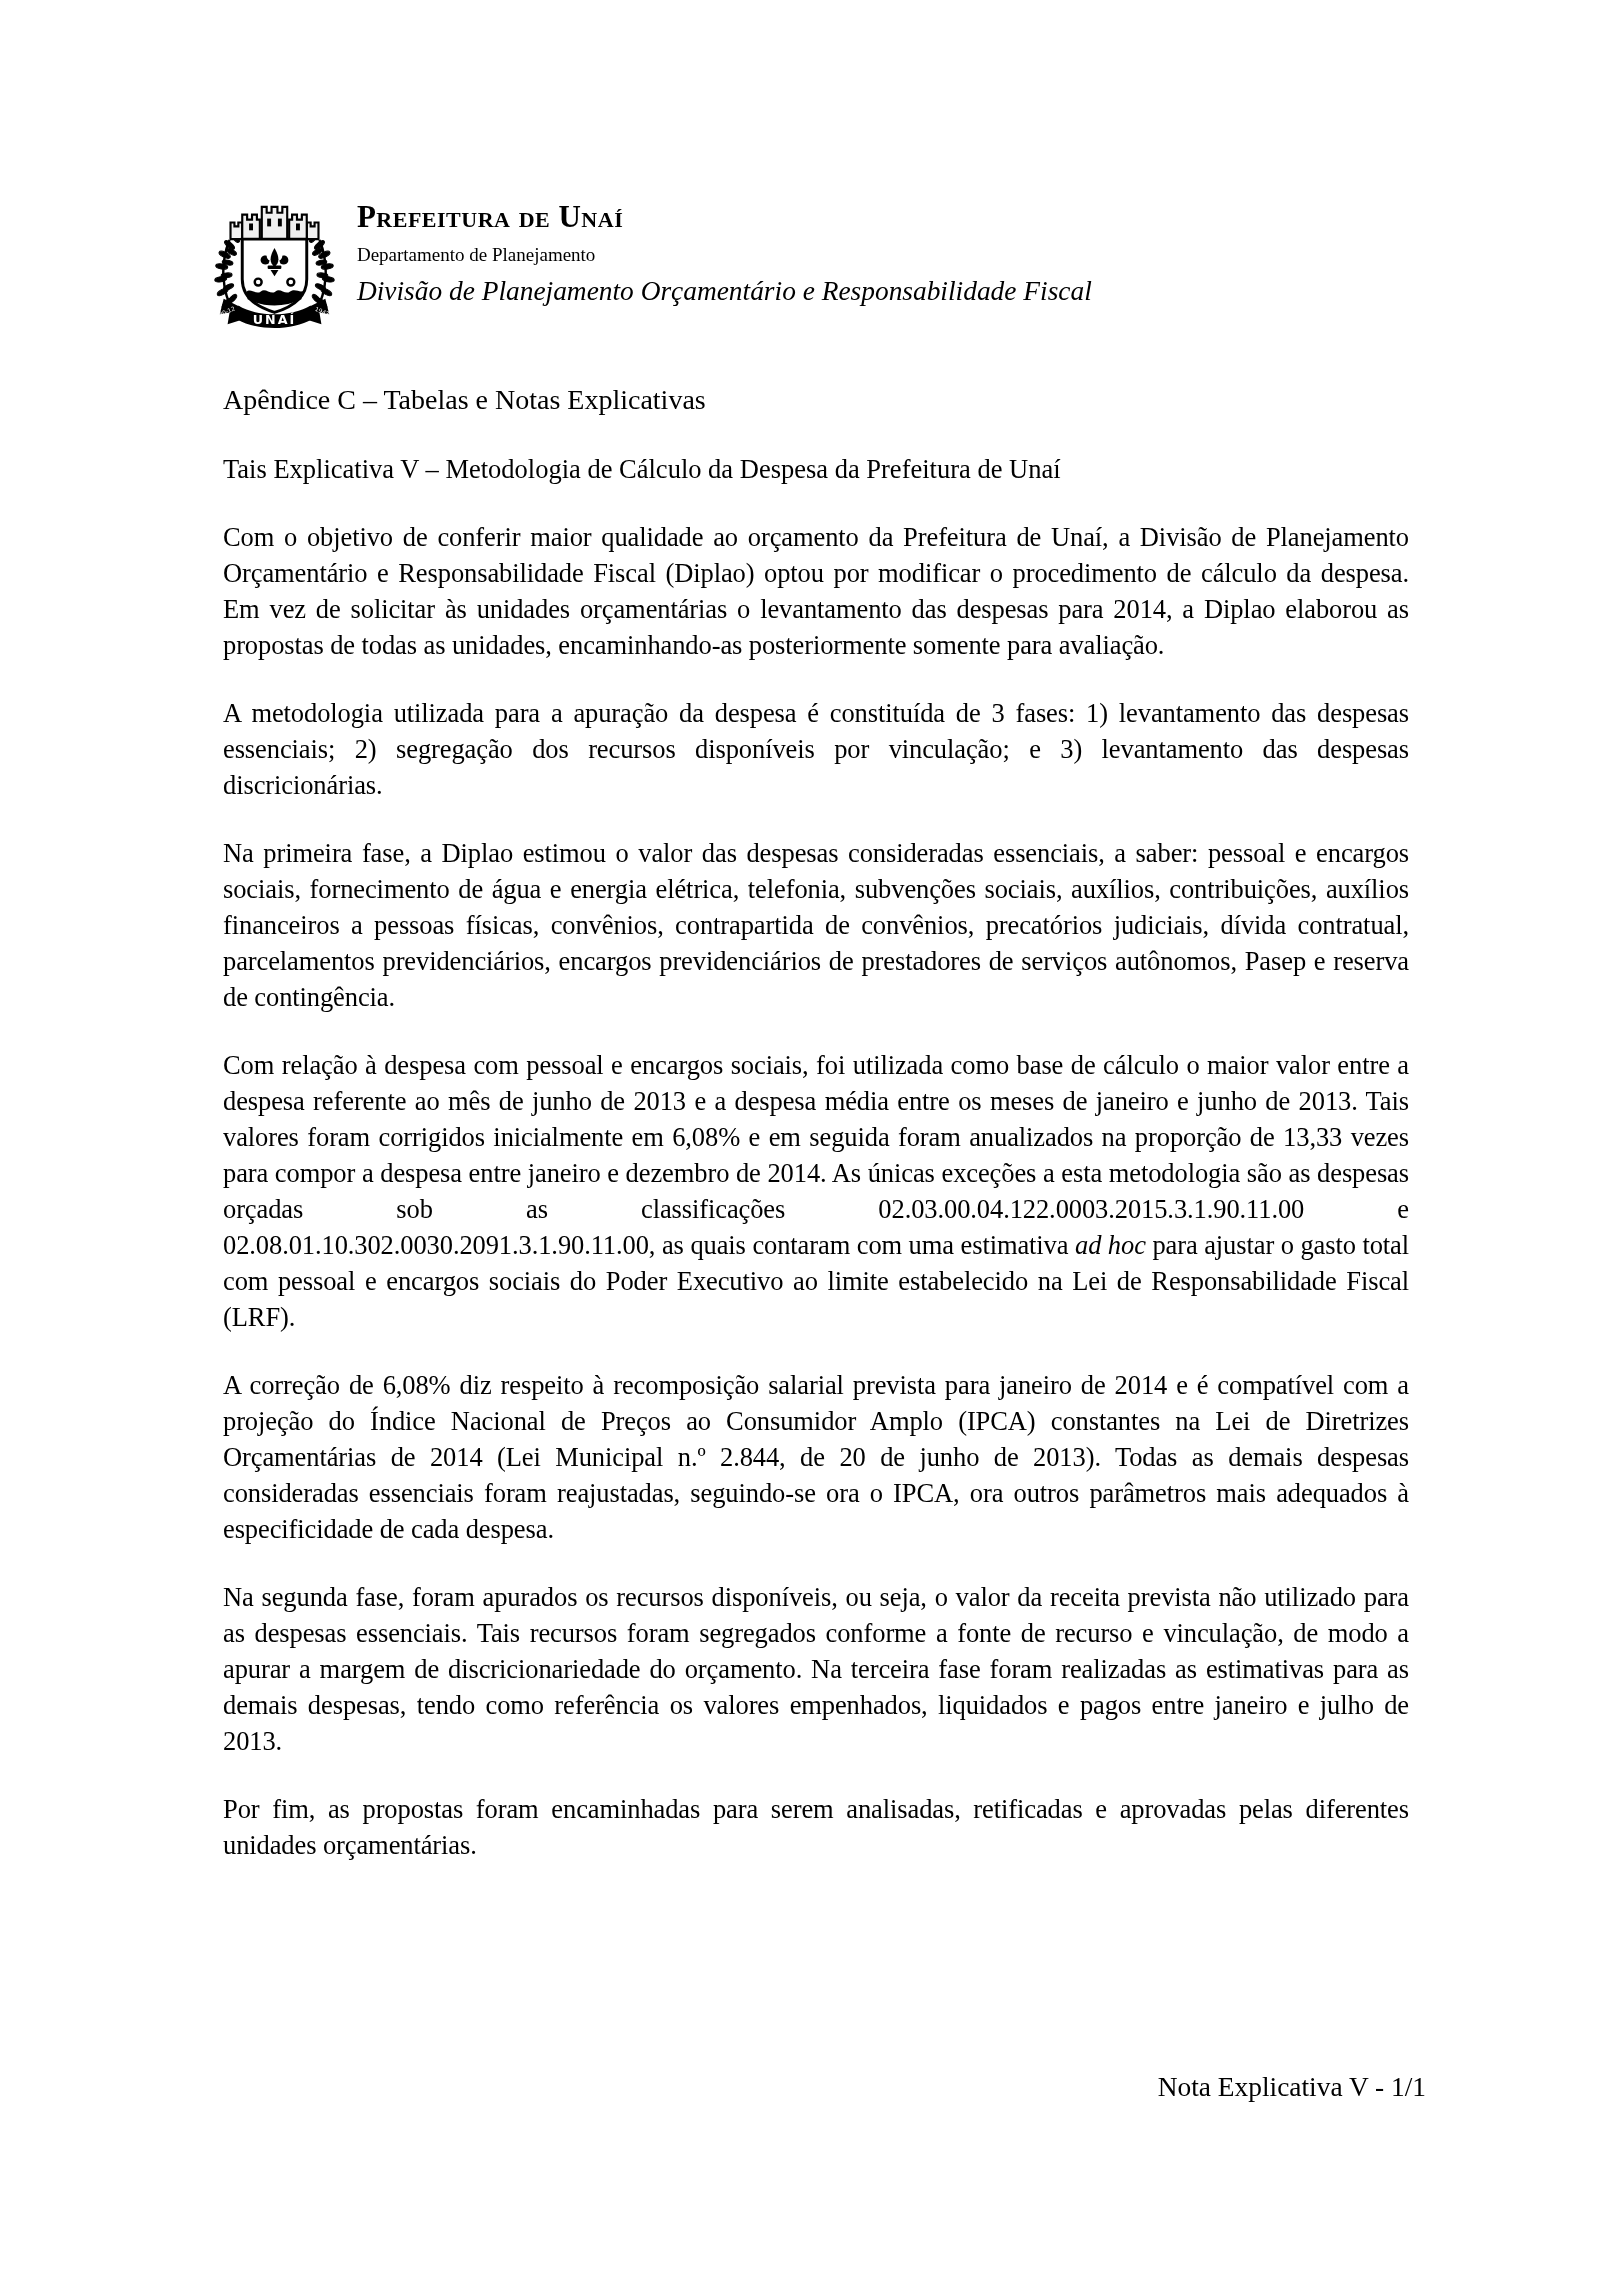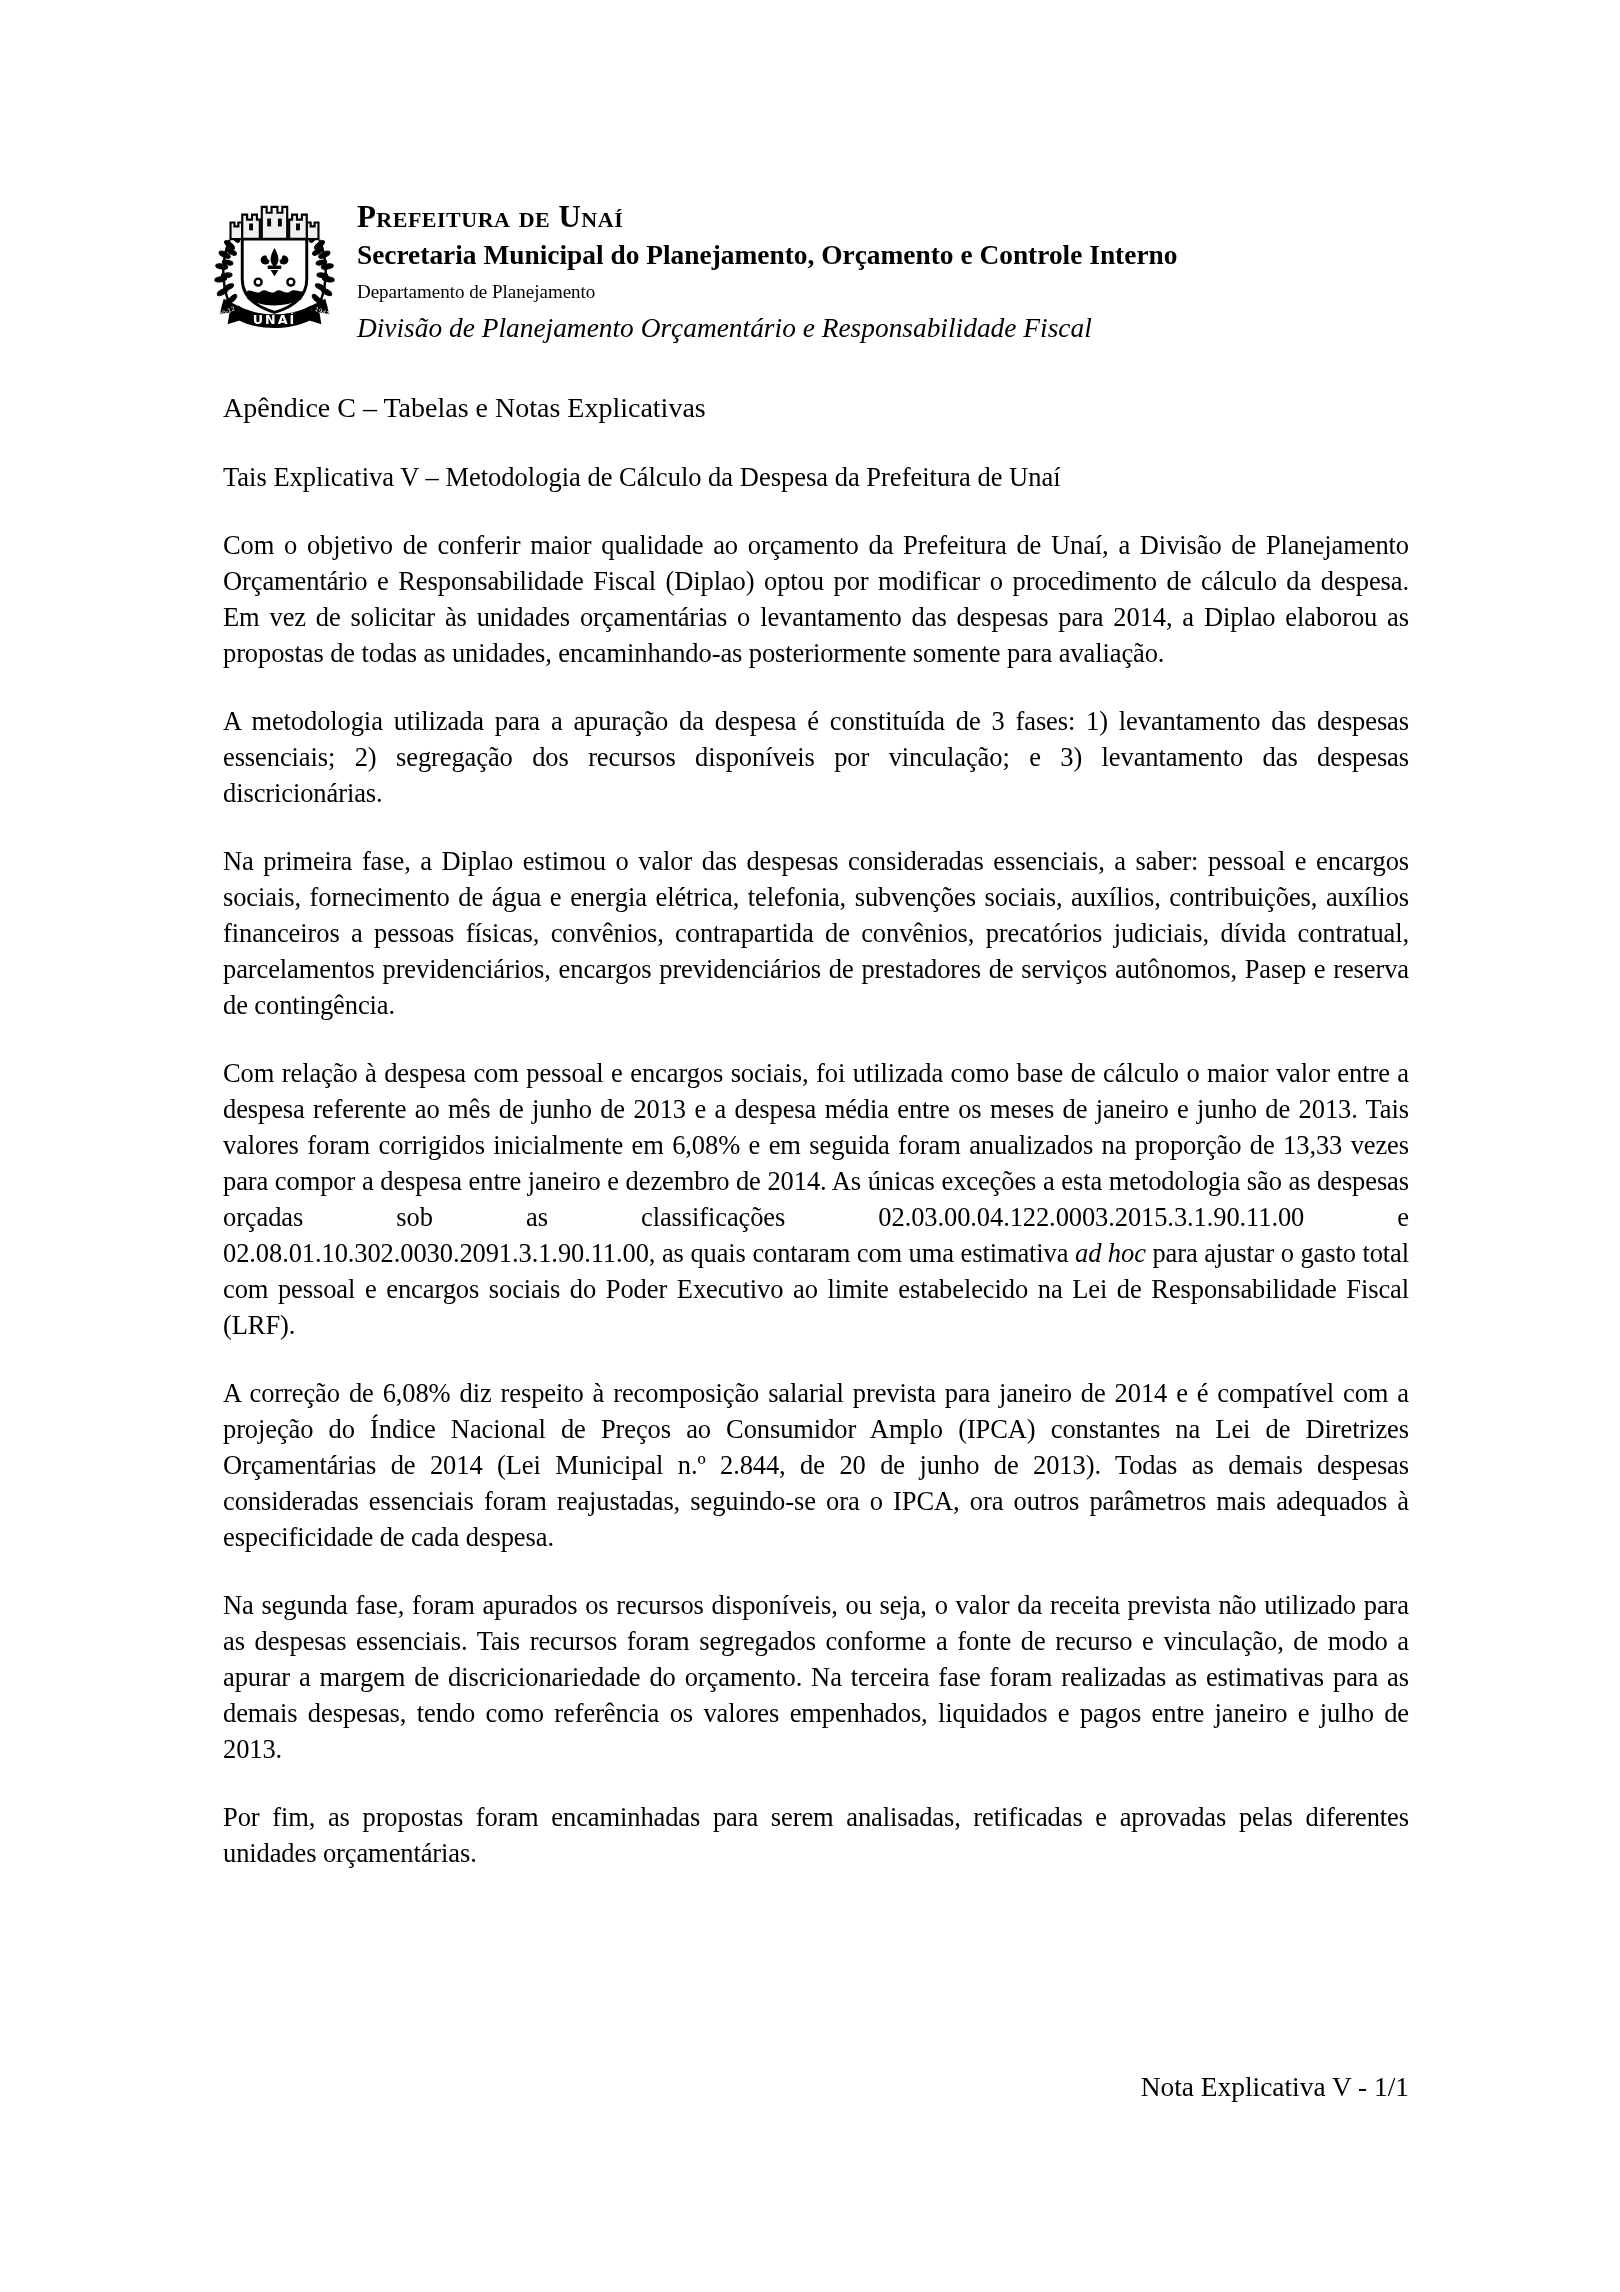--- a/index.html
+++ b/index.html
@@ -45,21 +45,21 @@
     line-height: 36px;
     letter-spacing: -0.1px;
     text-align: justify;
   }
   .italic { font-style: italic; }
 
   
   .footer {
     position: absolute;
     top: 2070px;
-    right: 211px;
+    right: 194px;
     font-size: 27.4px;
     line-height: 35px;
   }
 </style>
 </head>
 <body>
 
 <div class="page">
   <div class="content">
 
@@ -132,21 +132,20 @@
           <path d="M102,116 L118,108 L122,124 L112,122 L114,134 L101,130 Z" fill="#000"></path>
           <path d="M29,115 C48,127 84,127 103,115 L104.5,129 C84,141 48,141 27.5,129 Z" fill="#000"></path>
           <text x="18" y="123" font-size="6" fill="#fff" text-anchor="middle" transform="rotate(-22 18 123)">30-12</text>
           <text x="114" y="123" font-size="6" fill="#fff" text-anchor="middle" transform="rotate(22 114 123)">1943</text>
           <text x="66" y="133.5" font-size="13" font-weight="bold" letter-spacing="2" fill="#fff" text-anchor="middle">UNAÍ</text>
         </g>
       </svg>
 
       <div class="lh-text">
         <div class="org-name">Prefeitura de Unaí</div>
-        <div class="lh-line2">Secretaria Municipal do Planejamento, Orçamento e Controle Interno</div>
         <div class="lh-line3">Departamento de Planejamento</div>
         <div class="lh-line4">Divisão de Planejamento Orçamentário e Responsabilidade Fiscal</div>
       </div>
     </div>
 
     <div class="title-block">
       <div class="doc-title2">Apêndice C – Tabelas e Notas Explicativas</div>
     </div>
 
     <div class="note-title">Tais Explicativa V – Metodologia de Cálculo da Despesa da Prefeitura de Unaí</div>

